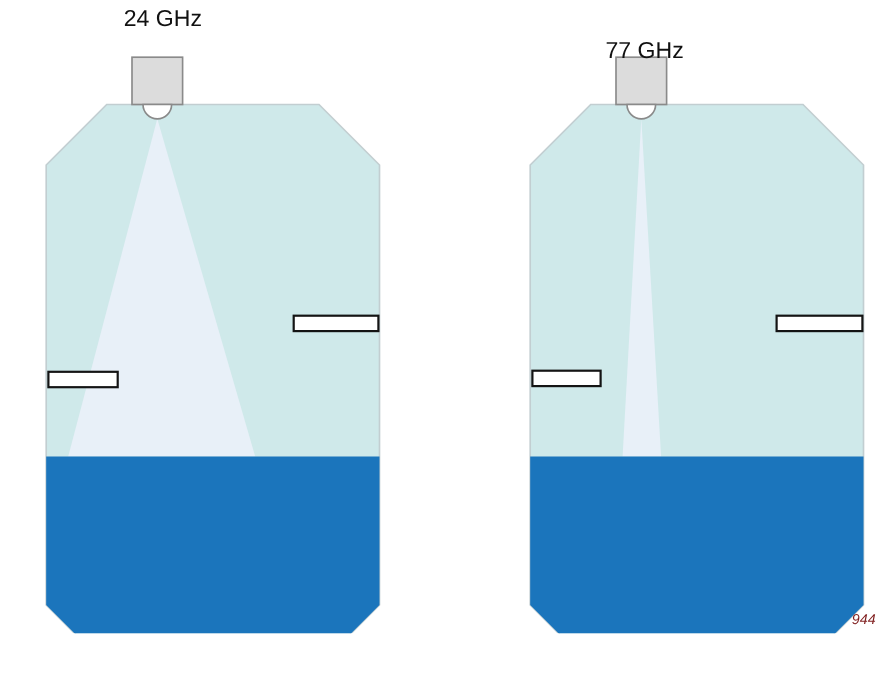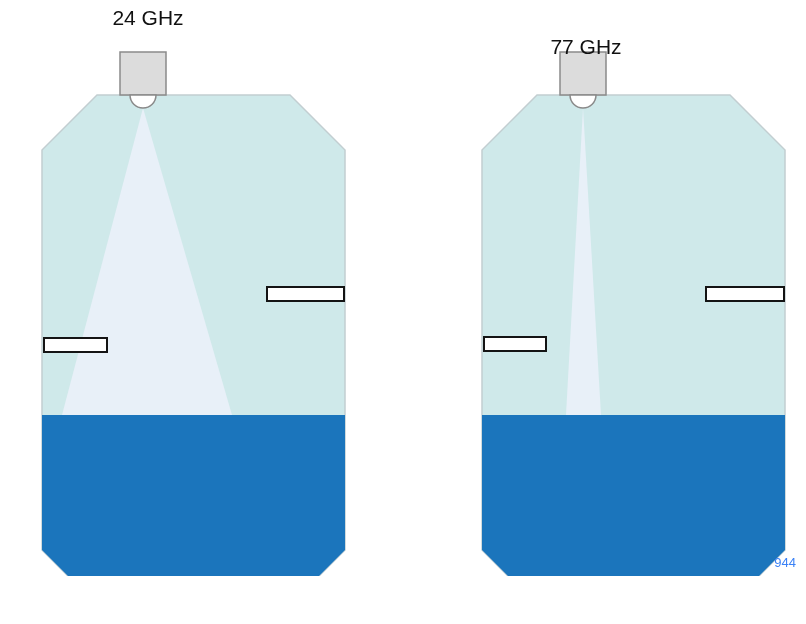--- a/index.html
+++ b/index.html
@@ -24,21 +24,22 @@
     text-align: center;
     font-weight: 400;
   }
   .label-left  { left: 88px;  }
   .label-right { left: 526px; margin-top: 29px; }
   .watermark {
     position: absolute;
     right: 10px;
     bottom: 6px;
     font-size: 13px;
-    color: #3b82f6;
+    color: #7f1d1d;
+    font-style: italic;
   }
   svg { position: absolute; left: 0; top: 0; }
   .tank-body { stroke: #c2ced1; stroke-width: 1.5; }
   .liquid    { stroke: none; }
   .beam      { stroke: none; }
   .sensor    { stroke: #8a8a8a; stroke-width: 1.5; }
   .horn      { stroke: #8a8a8a; stroke-width: 1.5; }
   .bar       { stroke: #141414; stroke-width: 2; }
 </style>
 </head>

